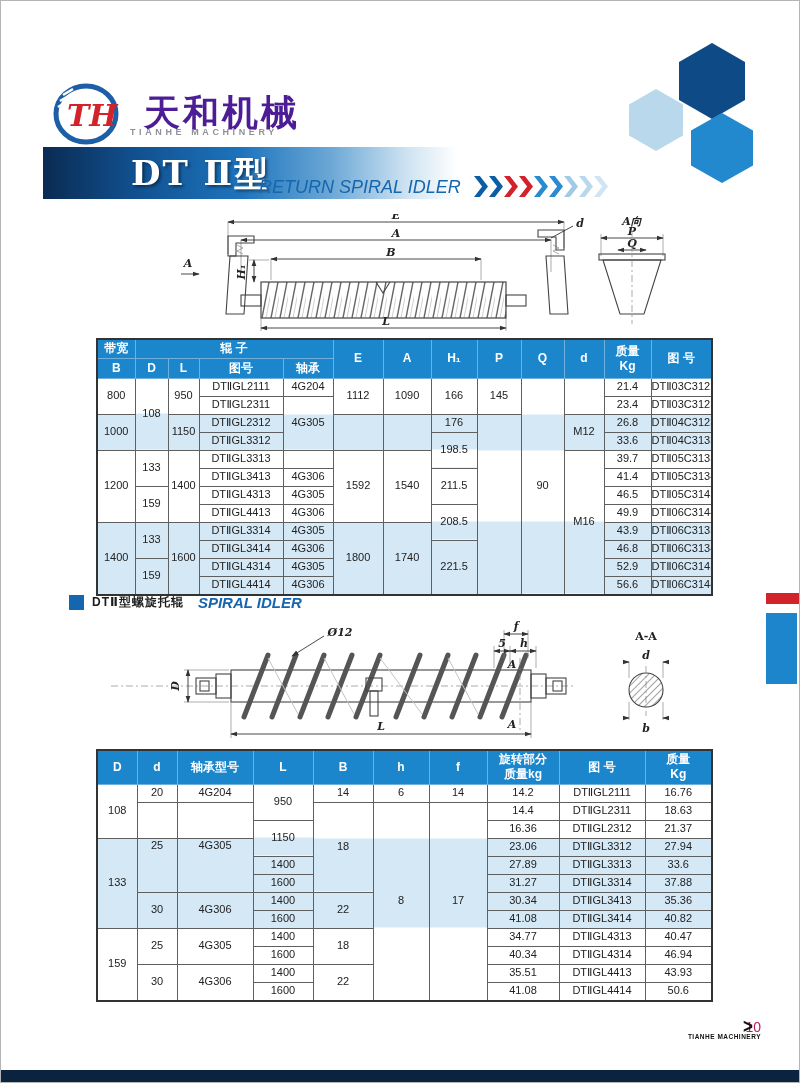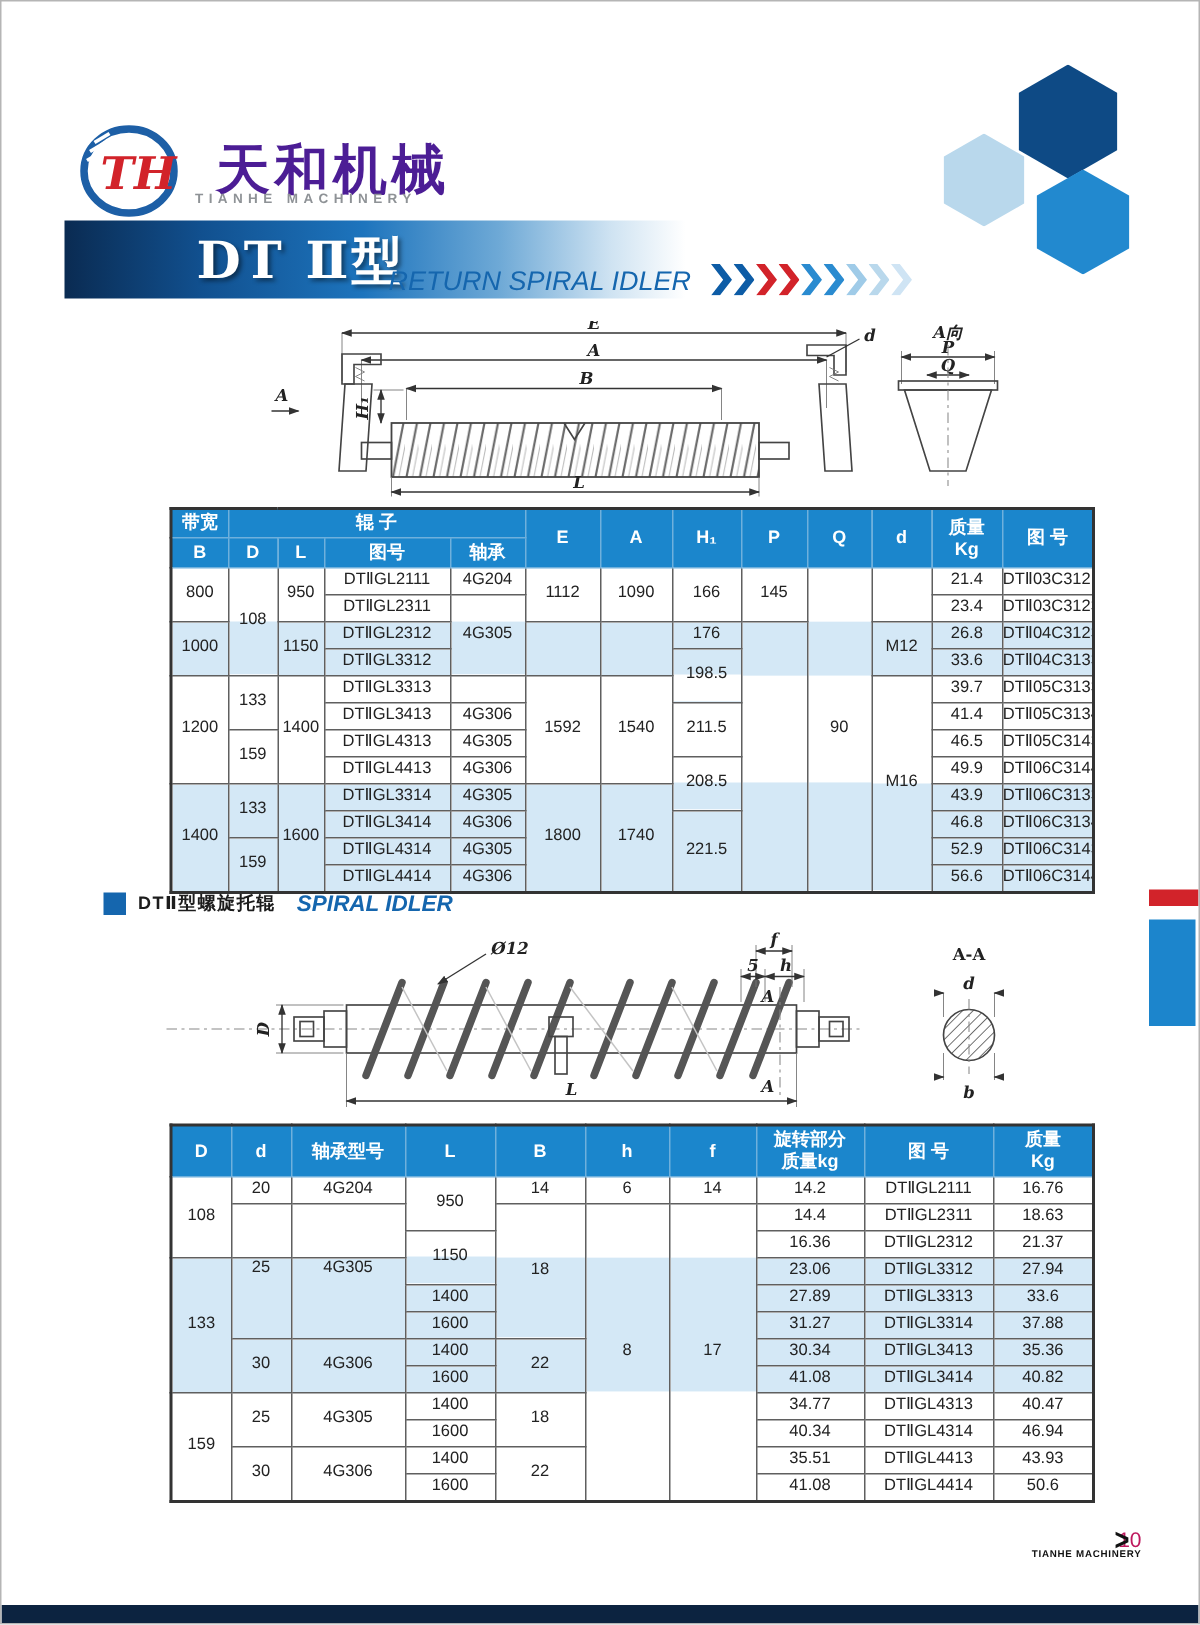--- a/index.html
+++ b/index.html
@@ -30,21 +30,21 @@
   svg .ext{stroke:#777;stroke-width:0.6;fill:none;}
   svg .cl{stroke:#888;stroke-width:0.7;fill:none;stroke-dasharray:7 3 2 3;}
   svg text.dl{font:italic bold 11px "DejaVu Serif","Liberation Serif",serif;fill:#222;text-anchor:middle;}
   
   .sec{position:absolute;left:68px;top:593px;display:flex;align-items:center;}
   .sqr{width:15px;height:15px;background:#1566ae;margin-right:8px;}
   .seccn{font-size:12px;font-weight:bold;color:#1c1c1c;letter-spacing:1px;}
   .secen{font-size:15px;font-weight:bold;font-style:italic;color:var(--blue);margin-left:14px;}
   
   table{border-collapse:collapse;table-layout:fixed;position:absolute;left:95px;
-        font-size:11px;background:#fff;margin-left:17px;}
+        font-size:11px;background:#fff;}
   #t1{top:337px;width:615px;}
   #t2{top:748px;width:615px;}
   th{background:var(--hblue);color:#fff;font-weight:bold;font-size:12px;
      border:1px solid #6fb0dc;padding:0;line-height:1.25;}
   td{border:1px solid var(--bd);text-align:center;vertical-align:middle;
      padding:0;height:17px;line-height:1.05;}
   #t1 td,#t2 td{overflow:hidden;white-space:nowrap;}
   table{border:2px solid #333;}
   .st{background:var(--stripe);}
   .gwb{background:linear-gradient(to bottom,#fff 0 50%,var(--stripe) 50% 100%);}

